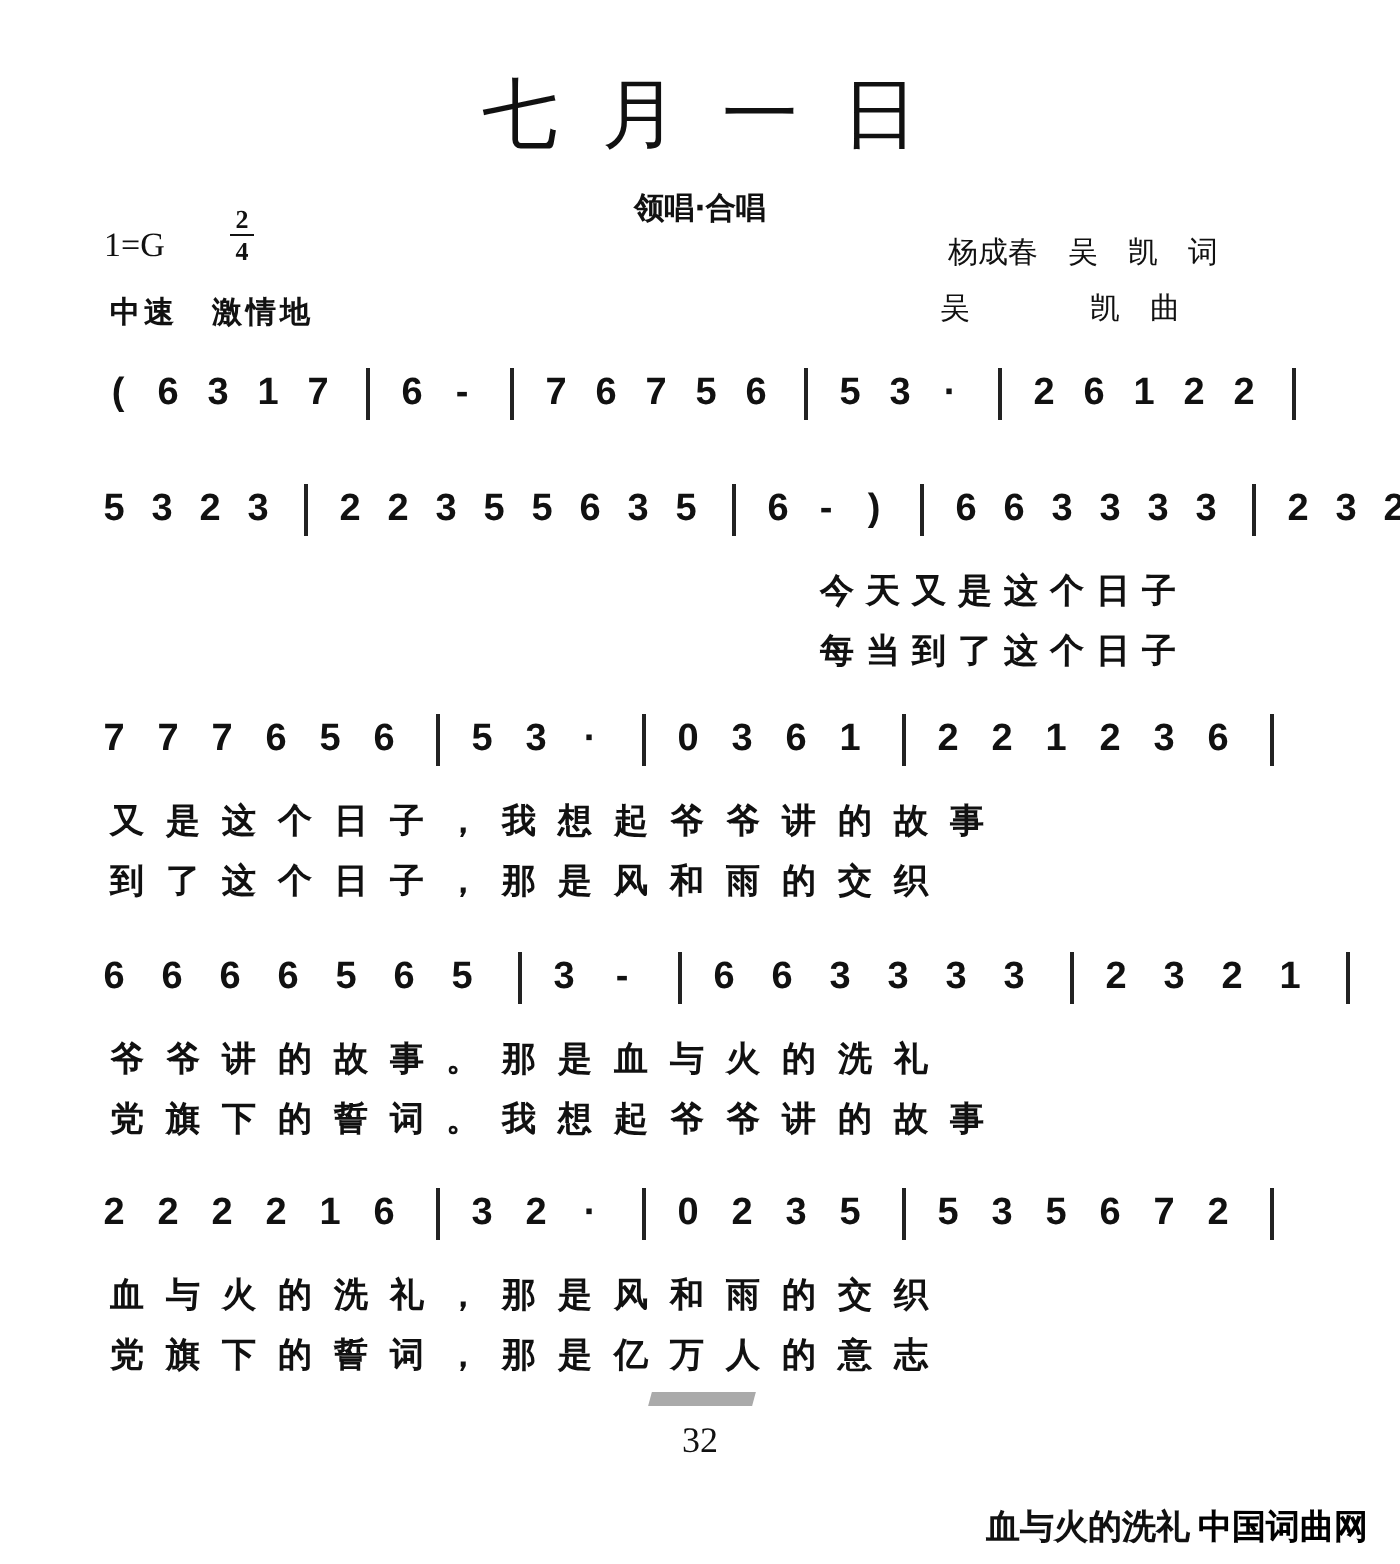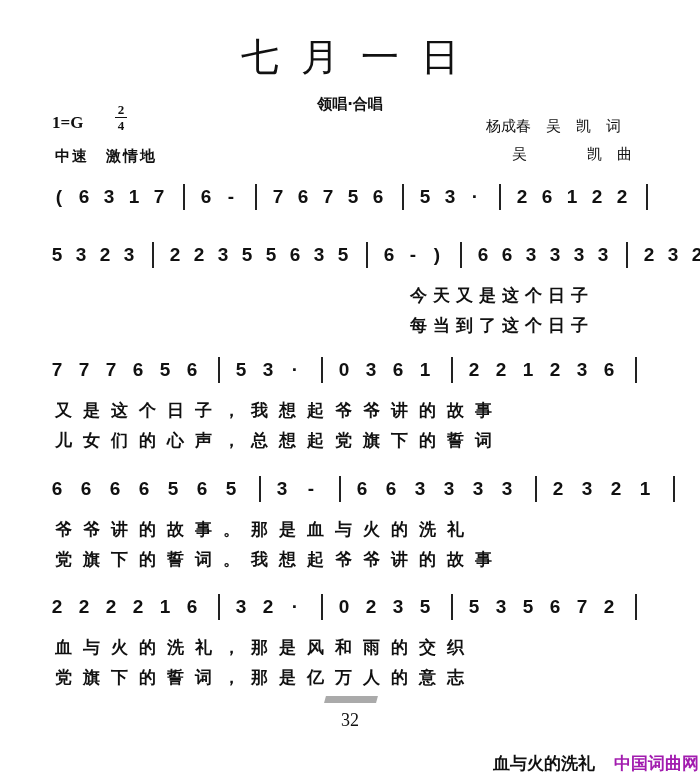--- a/index.html
+++ b/index.html
@@ -2,50 +2,50 @@
 <html><head>
 <meta charset="utf-8">
 <style>
   html, body { margin:0; padding:0; background:#ffffff; }
   body { width:700px; height:782px; position:relative; overflow:hidden;
          font-family:"DejaVu Sans", sans-serif; color:#111; }
   .abs { position:absolute; }
   .title { left:0; width:700px; top:32px; text-align:center; font-size:38px;
            letter-spacing:22px; font-weight:normal; padding-left:22px; box-sizing:border-box; }
   .subtitle { left:0; width:700px; top:95px; text-align:center; font-size:15px; font-weight:bold; }
-  .key { left:52px; top:113px; font-family:"Liberation Serif", serif; font-size:17px; font-weight:bold; }
+  .key { left:52px; top:113px; font-family:"Liberation Serif", serif; font-size:17px; font-weight:normal; }
   .timesig { left:115px; top:103px; font-family:"Liberation Serif", serif; font-weight:bold;
              font-size:13px; line-height:13px; text-align:center; width:12px; }
   .timesig .bar { border-top:1.5px solid #111; margin:1px 0; }
   .tempo { left:55px; top:147px; font-size:15px; font-weight:bold; letter-spacing:2px; }
-  .credit { font-size:15px;margin-left:12px; }
+  .credit { font-size:15px; }
   .staff { left:0; width:700px; height:40px; }
   .note { position:absolute; font-family:"Liberation Sans", sans-serif; font-weight:bold;
           font-size:19px; width:14px; text-align:center; top:0; line-height:22px; }
   .barline { position:absolute; width:1.5px; height:26px; background:#222; top:-2px; }
   .pageno { left:0; width:700px; top:710px; text-align:center;
             font-family:"Liberation Serif", serif; font-size:18px; }
   .pagebar { left:325px; top:696px; width:52px; height:7px; background:#aaa; transform:skewX(-15deg); }
   .footer { left:493px; top:752px; font-size:17px; font-weight:bold; }
-  .footer .brand { color:#a21caf; margin-left:19px; }
+  .footer .brand { color:#000000; margin-left:4px; }
 </style>
 </head>
 <body>
 
 <div class="abs title">七月一日</div>
 <div class="abs subtitle">领唱·合唱</div>
 <div class="abs key">1=G</div>
 <div class="abs timesig">
   <div>2</div>
   <div class="bar"></div>
   <div>4</div>
 </div>
 <div class="abs tempo">中速　激情地</div>
 <div class="abs credit" style="left:474px; top:117px;">杨成春　吴　凯　词</div>
-<div class="abs credit" style="left:500px; top:145px;">吴　　　　凯　曲</div>
+<div class="abs credit" style="left:470px; top:145px;">吴　　　　凯　曲</div>
 
 <div id="score">
     <div class="abs staff" style="top: 186px;">
       <span class="note" style="left: 52px;">(</span>
       <span class="note" style="left: 77px;">6</span>
       <span class="note" style="left: 102px;">3</span>
       <span class="note" style="left: 127px;">1</span>
       <span class="note" style="left: 152px;">7</span>
       <span class="barline" style="left: 183px;"></span>
       <span class="note" style="left: 199px;">6</span>
@@ -119,21 +119,21 @@
       <span class="barline" style="left: 451px;"></span>
       <span class="note" style="left: 467px;">2</span>
       <span class="note" style="left: 494px;">2</span>
       <span class="note" style="left: 521px;">1</span>
       <span class="note" style="left: 548px;">2</span>
       <span class="note" style="left: 575px;">3</span>
       <span class="note" style="left: 602px;">6</span>
       <span class="barline" style="left: 635px;"></span>
     </div>
     <div class="abs" style="top: 399px; left: 55px; font-size: 17px; font-weight: bold; letter-spacing: 11px;">又是这个日子，我想起爷爷讲的故事</div>
-    <div class="abs" style="top: 429px; left: 55px; font-size: 17px; font-weight: bold; letter-spacing: 11px;">儿女们的心声，总想起党旗下的誓词</div>
+    <div class="abs" style="top: 429px; left: 55px; font-size: 17px; font-weight: bold; letter-spacing: 11px;">到了这个日子，那是风和雨的交织</div>
     <div class="abs staff" style="top: 478px;">
       <span class="note" style="left: 50px;">6</span>
       <span class="note" style="left: 79px;">6</span>
       <span class="note" style="left: 108px;">6</span>
       <span class="note" style="left: 137px;">6</span>
       <span class="note" style="left: 166px;">5</span>
       <span class="note" style="left: 195px;">6</span>
       <span class="note" style="left: 224px;">5</span>
       <span class="barline" style="left: 259px;"></span>
       <span class="note" style="left: 275px;">3</span>

